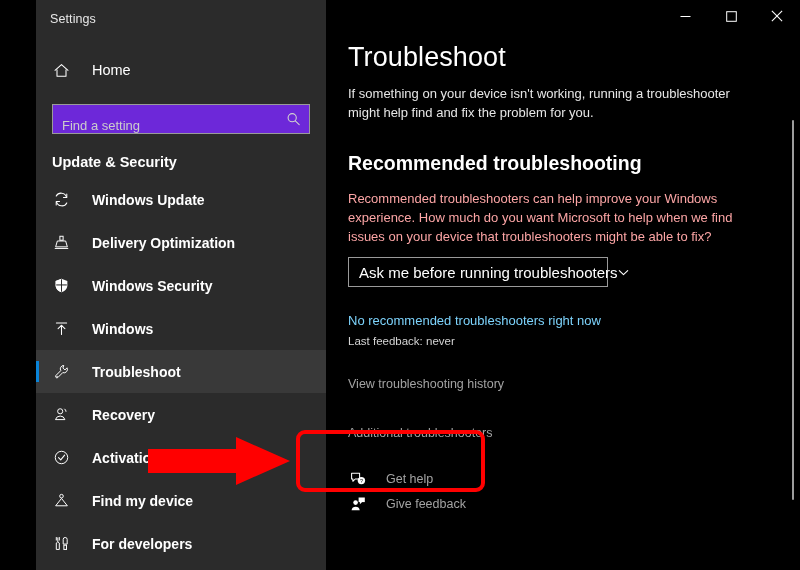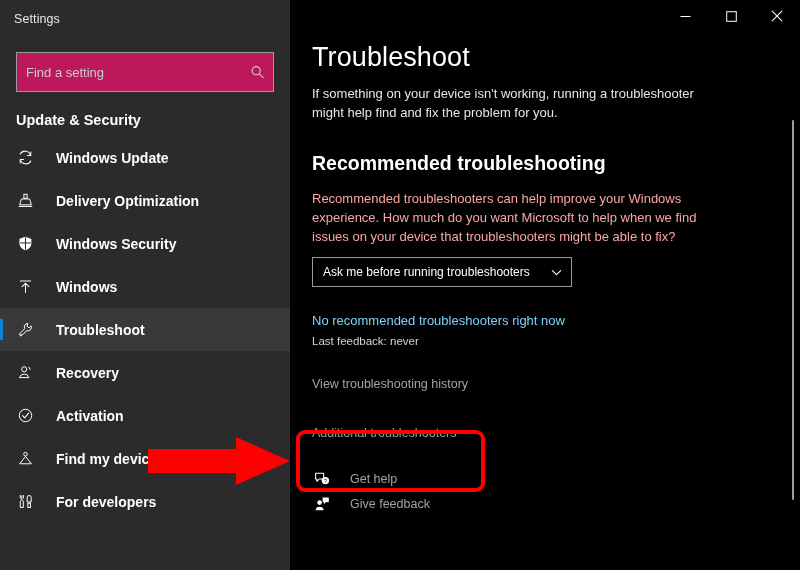--- a/index.html
+++ b/index.html
@@ -21,20 +21,21 @@
   }
 
   
   .sidebar {
     position: relative;
     width: 290px;
     height: 570px;
     background: #2b2b2b;
     flex: 0 0 290px;
     overflow: hidden;
+    margin-left: 36px;
   }
 
   .titlebar-left {
     height: 38px;
     display: flex;
     align-items: center;
     padding-left: 14px;
   }
   .app-title {
     font-size: 12.5px;
@@ -60,25 +61,25 @@
     margin-left: 20px;
     font-size: 14.5px;
     color: #ffffff;
   }
 
   .search-wrap {
     margin: 14px 16px 0 16px;
   }
   .search-box {
     position: relative;
-    height: 40px;
-    background: #be185d;
+    height: 30px;
+    background: #6d28d9;
     border: 1px solid #9a9a9a;
     display: flex;
-    align-items: center;
+    align-items: flex-end;
   }
   .search-box input {
     flex: 1;
     background: transparent;
     border: none;
     outline: none;
     font-family: "Liberation Sans", sans-serif;
     font-size: 13px;
     color: #d8d8d8;
     padding: 0 26px 0 9px;
@@ -199,21 +200,21 @@
     height: 30px;
     background: #000000;
     border: 1px solid #9a9a9a;
     display: flex;
     align-items: center;
     padding: 0 8px 0 10px;
     cursor: default;
   }
   .combo-label {
     flex: 1;
-    font-size: 12px;
+    font-size: 15px;
     color: #ffffff;
     white-space: nowrap;
   }
   .combo-chev { display: flex; align-items: center; }
 
   .status-main {
     margin-top: 26px;
     font-size: 13px;
     color: #7dd3fc;
   }
@@ -294,20 +295,29 @@
 <body>
 
 <div id="app">
 
   <div class="sidebar">
 
     <div class="titlebar-left">
       <span class="app-title">Settings</span>
     </div>
 
+    <div class="home-row">
+      <span class="nav-ico">
+        <svg width="17" height="17" viewBox="0 0 17 17">
+          <path d="M2 8.3 L8.5 2.6 L15 8.3" fill="none" stroke="#ffffff" stroke-width="1.05" stroke-linejoin="round" stroke-linecap="round"></path>
+          <path d="M4 7.6 L4 14.2 L13 14.2 L13 7.6" fill="none" stroke="#ffffff" stroke-width="1.05" stroke-linejoin="round"></path>
+        </svg>
+      </span>
+      <span class="nav-label">Home</span>
+    </div>
 
     <div class="search-wrap">
       <div class="search-box">
         <input type="text" placeholder="Find a setting" style="">
         <span class="search-ico">
           <svg width="15" height="15" viewBox="0 0 15 15">
             <circle cx="6.2" cy="6.2" r="4.1" fill="none" stroke="#d0d0d0" stroke-width="1.1"></circle>
             <line x1="9.3" y1="9.3" x2="13.2" y2="13.2" stroke="#d0d0d0" stroke-width="1.1" stroke-linecap="round"></line>
           </svg>
         </span>

